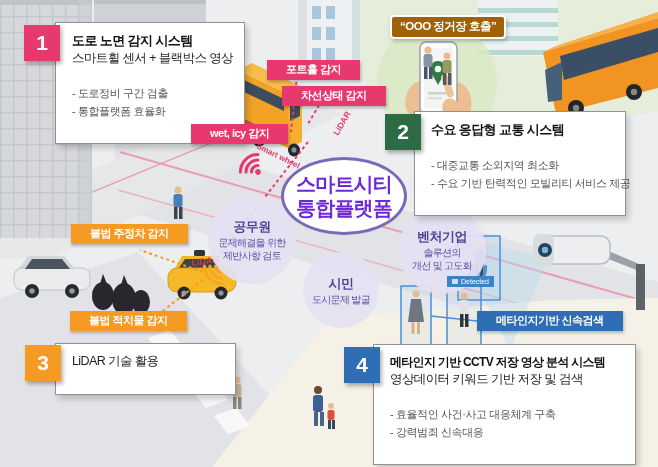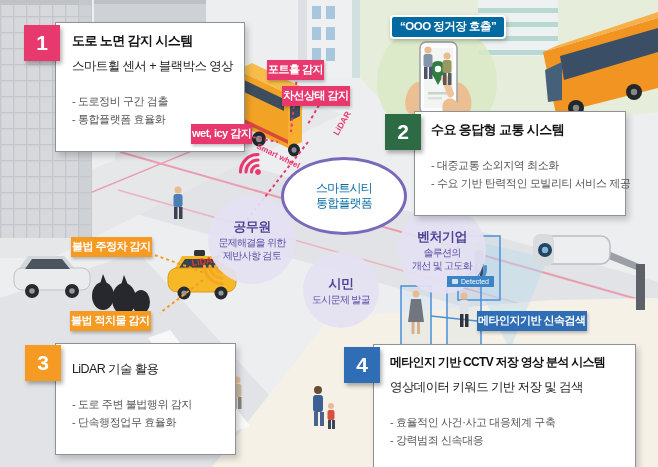--- a/index.html
+++ b/index.html
@@ -5,44 +5,44 @@
   *{margin:0;padding:0;box-sizing:border-box}
   html,body{background:#ffffff}
   .stage{position:relative;width:658px;height:467px;overflow:hidden;
          font-family:"Liberation Sans","DejaVu Sans",sans-serif;background:#eceef0}
   .scene{position:absolute;left:0;top:0}
 
   
   .card{position:absolute;background:#fff;border:1px solid #8d9298;
         box-shadow:3px 4px 6px rgba(0,0,0,.18);padding:9px 10px 24px 16px;z-index:5}
   .card-title{font-size:13px;font-weight:bold;color:#111;letter-spacing:-0.6px;white-space:nowrap}
-  .card-sub{font-size:12.5px;color:#222;letter-spacing:-0.6px;margin-top:8px;white-space:nowrap}
+  .card-sub{font-size:12.5px;color:#222;letter-spacing:-0.6px;margin-top:0;white-space:nowrap}
   .card-items{margin-top:19px}
   .card-item{font-size:11px;color:#555;letter-spacing:-0.4px;margin-top:3px;white-space:nowrap}
   .card4 .card-title{font-size:12px;letter-spacing:-0.7px}
 
   .num{position:absolute;width:36px;height:36px;z-index:6;color:#fff;font-size:21px;font-weight:bold;
        display:flex;align-items:center;justify-content:center;box-shadow:2px 3px 4px rgba(0,0,0,.3)}
   .num-pink{background:#e8396f}.num-green{background:#2d6b45}
   .num-orange{background:#f59a23}.num-blue{background:#2f6db4}
 
   
   .tag{position:absolute;z-index:6;color:#fff;font-size:11px;font-weight:bold;letter-spacing:-0.5px;
-       padding:2px 1px 3px;white-space:nowrap;box-shadow:1px 2px 3px rgba(0,0,0,.25)}
+       padding:2px 19px 3px;white-space:nowrap;box-shadow:1px 2px 3px rgba(0,0,0,.25)}
   .tag-pink{background:#e8396f}.tag-orange{background:#f59a23}.tag-blue{background:#2f6db4}
 
-  .bubble{position:absolute;left:390px;top:15px;z-index:6;background:#0369a1;border:2px solid #fff;
+  .bubble{position:absolute;left:390px;top:15px;z-index:6;background:#a16207;border:2px solid #fff;
           border-radius:4px;color:#fff;font-size:11.5px;font-weight:bold;padding:2px 8px 3px;
           letter-spacing:-0.5px;white-space:nowrap;box-shadow:1px 2px 4px rgba(0,0,0,.25)}
 
   
   .hub{position:absolute;left:281px;top:157px;width:126px;height:78px;background:#fff;
        border:3px solid #7a68b8;border-radius:50%;z-index:4;display:flex;flex-direction:column;
        align-items:center;justify-content:center}
-  .hub-line{font-size:12px;font-weight:normal;color:#0369a1;letter-spacing:-0.8px;line-height:1.22}
+  .hub-line{font-size:20px;font-weight:bold;color:#6d28d9;letter-spacing:-0.8px;line-height:1.22}
 
   .bcircle{position:absolute;border-radius:50%;background:rgba(228,225,242,.93);z-index:3;
            display:flex;flex-direction:column;align-items:center;justify-content:center;text-align:center}
   .bc-official{left:208px;top:196px;width:88px;height:88px}
   .bc-venture{left:398px;top:206px;width:88px;height:88px}
   .bc-citizen{left:303px;top:252px;width:76px;height:76px}
   .bc-name{font-size:13px;font-weight:bold;color:#4f4296;letter-spacing:-0.5px}
   .bc-desc{font-size:10px;color:#5b4da5;letter-spacing:-0.7px;line-height:1.3;white-space:nowrap}
 
   .detected{position:absolute;left:447px;top:276px;z-index:6;background:#3d84c6;color:#fff;
@@ -314,41 +314,37 @@
     <div class="card-title">수요 응답형 교통 시스템</div>
     <div class="card-items">
       <div class="card-item">- 대중교통 소외지역 최소화</div>
       <div class="card-item">- 수요 기반 탄력적인 모빌리티 서비스 제공</div>
     </div>
   </div>
   <div class="num num-green" style="left:385px;top:114px">2</div>
 
   <div class="card" style="left:55px;top:343px;width:181px">
     <div class="card-sub">LiDAR 기술 활용</div>
-    <div class="card-items">
-      <div class="card-item">- 도로 주변 불법행위 감지</div>
-      <div class="card-item">- 단속행정업무 효율화</div>
-    </div>
   </div>
   <div class="num num-orange" style="left:25px;top:345px">3</div>
 
   <div class="card card4" style="left:373px;top:344px;width:263px">
     <div class="card-title">메타인지 기반 CCTV 저장 영상 분석 시스템</div>
     <div class="card-sub">영상데이터 키워드 기반 저장 및 검색</div>
     <div class="card-items">
       <div class="card-item">- 효율적인 사건·사고 대응체계 구축</div>
       <div class="card-item">- 강력범죄 신속대응</div>
     </div>
   </div>
   <div class="num num-blue" style="left:344px;top:347px">4</div>
 
   <div class="tag tag-pink" style="left:267px;top:60px">포트홀 감지</div>
   <div class="tag tag-pink" style="left:282px;top:86px">차선상태 감지</div>
   <div class="tag tag-pink" style="left:191px;top:124px">wet, icy 감지</div>
-  <div class="tag tag-orange" style="left:71px;top:237px">불법 주정차 감지</div>
+  <div class="tag tag-orange" style="left:71px;top:224px">불법 주정차 감지</div>
   <div class="tag tag-orange" style="left:70px;top:311px">불법 적치물 감지</div>
   <div class="tag tag-blue" style="left:477px;top:311px">메타인지기반 신속검색</div>
 
   <div class="bubble">“OOO 정거장 호출”</div>
 
   <div class="detected">
     <span class="folder-glyph"></span>
     <span>Detected</span>
   </div>
 

